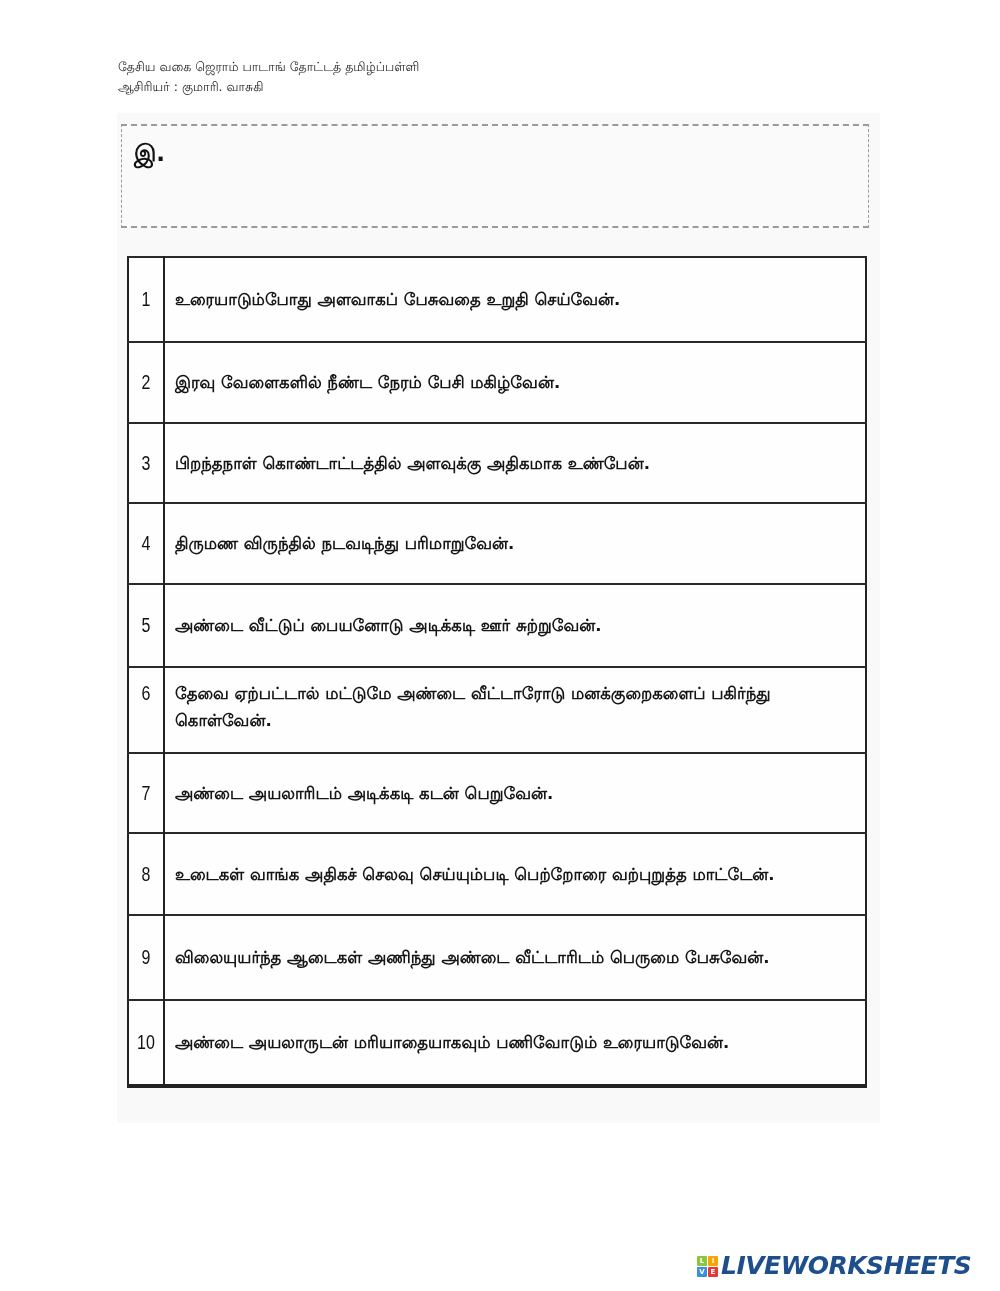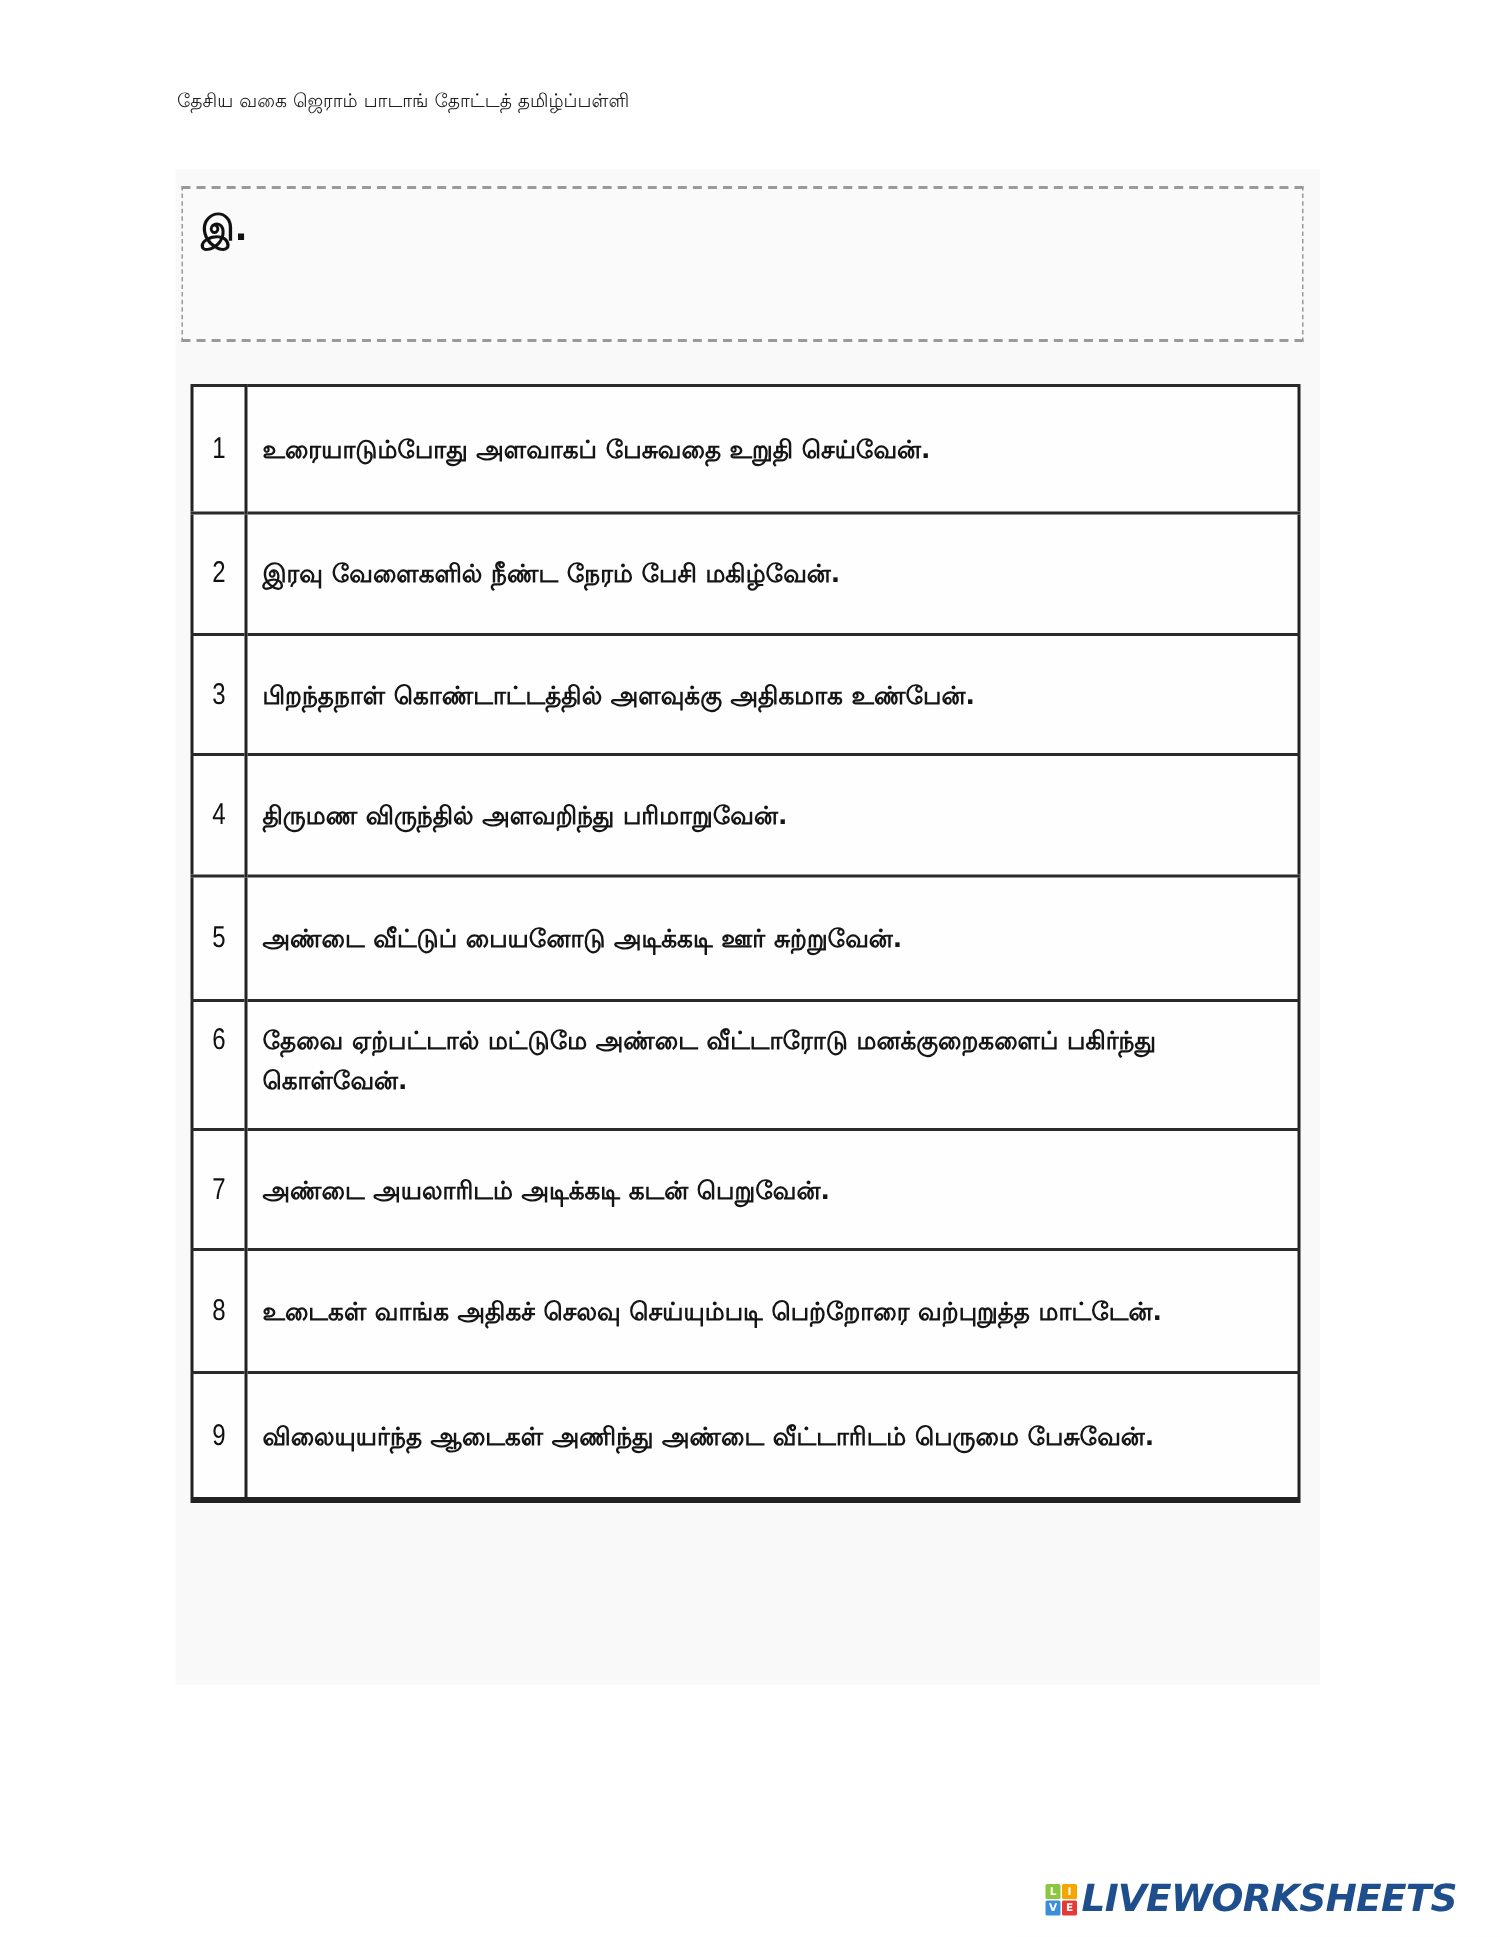--- a/index.html
+++ b/index.html
@@ -135,20 +135,21 @@
       letter-spacing: -0.5px;
       line-height: 26px;
       font-style: italic;
     }
   </style>
 </head>
 <body>
 
 <div class="school-header">
   <div>தேசிய வகை ஜெராம் பாடாங் தோட்டத் தமிழ்ப்பள்ளி</div>
+  <div>ஆசிரியர் : குமாரி. வாசுகி</div>
 </div>
 
 <div class="scan-area"></div>
 
 <div class="instruction-box">
   <span class="instruction-marker">இ.</span>
 </div>
 
 <table class="items-table">
   <tbody>
@@ -159,41 +160,45 @@
     <tr style="height:81px">
       <td class="num-cell">2</td>
       <td class="text-cell">இரவு வேளைகளில் நீண்ட நேரம் பேசி மகிழ்வேன்.</td>
     </tr>
     <tr style="height:80px">
       <td class="num-cell">3</td>
       <td class="text-cell">பிறந்தநாள் கொண்டாட்டத்தில் அளவுக்கு அதிகமாக உண்பேன்.</td>
     </tr>
     <tr style="height:81px">
       <td class="num-cell">4</td>
-      <td class="text-cell">திருமண விருந்தில் அளவறிந்து பரிமாறுவேன்.</td>
+      <td class="text-cell">திருமண விருந்தில் நடவடிந்து பரிமாறுவேன்.</td>
     </tr>
     <tr style="height:83px">
       <td class="num-cell">5</td>
       <td class="text-cell">அண்டை வீட்டுப் பையனோடு அடிக்கடி ஊர் சுற்றுவேன்.</td>
     </tr>
     <tr class="row-valign-top" style="height:86px">
       <td class="num-cell">6</td>
       <td class="text-cell">தேவை ஏற்பட்டால் மட்டுமே அண்டை வீட்டாரோடு மனக்குறைகளைப் பகிர்ந்து கொள்வேன்.</td>
     </tr>
     <tr style="height:80px">
       <td class="num-cell">7</td>
       <td class="text-cell">அண்டை அயலாரிடம் அடிக்கடி கடன் பெறுவேன்.</td>
     </tr>
     <tr style="height:82px">
       <td class="num-cell">8</td>
       <td class="text-cell">உடைகள் வாங்க அதிகச் செலவு செய்யும்படி பெற்றோரை வற்புறுத்த மாட்டேன்.</td>
     </tr>
     <tr style="height:85px">
       <td class="num-cell">9</td>
       <td class="text-cell">விலையுயர்ந்த ஆடைகள் அணிந்து அண்டை வீட்டாரிடம் பெருமை பேசுவேன்.</td>
+    </tr>
+    <tr style="height:86px">
+      <td class="num-cell">10</td>
+      <td class="text-cell">அண்டை அயலாருடன் மரியாதையாகவும் பணிவோடும் உரையாடுவேன்.</td>
     </tr>
   </tbody>
 </table>
 
 <div class="logo">
   <div class="logo-squares">
     <span class="logo-sq" style="background:#8cc63f">L</span>
     <span class="logo-sq" style="background:#f7a600">I</span>
     <span class="logo-sq" style="background:#3a8fd8">V</span>
     <span class="logo-sq" style="background:#e53935">E</span>

